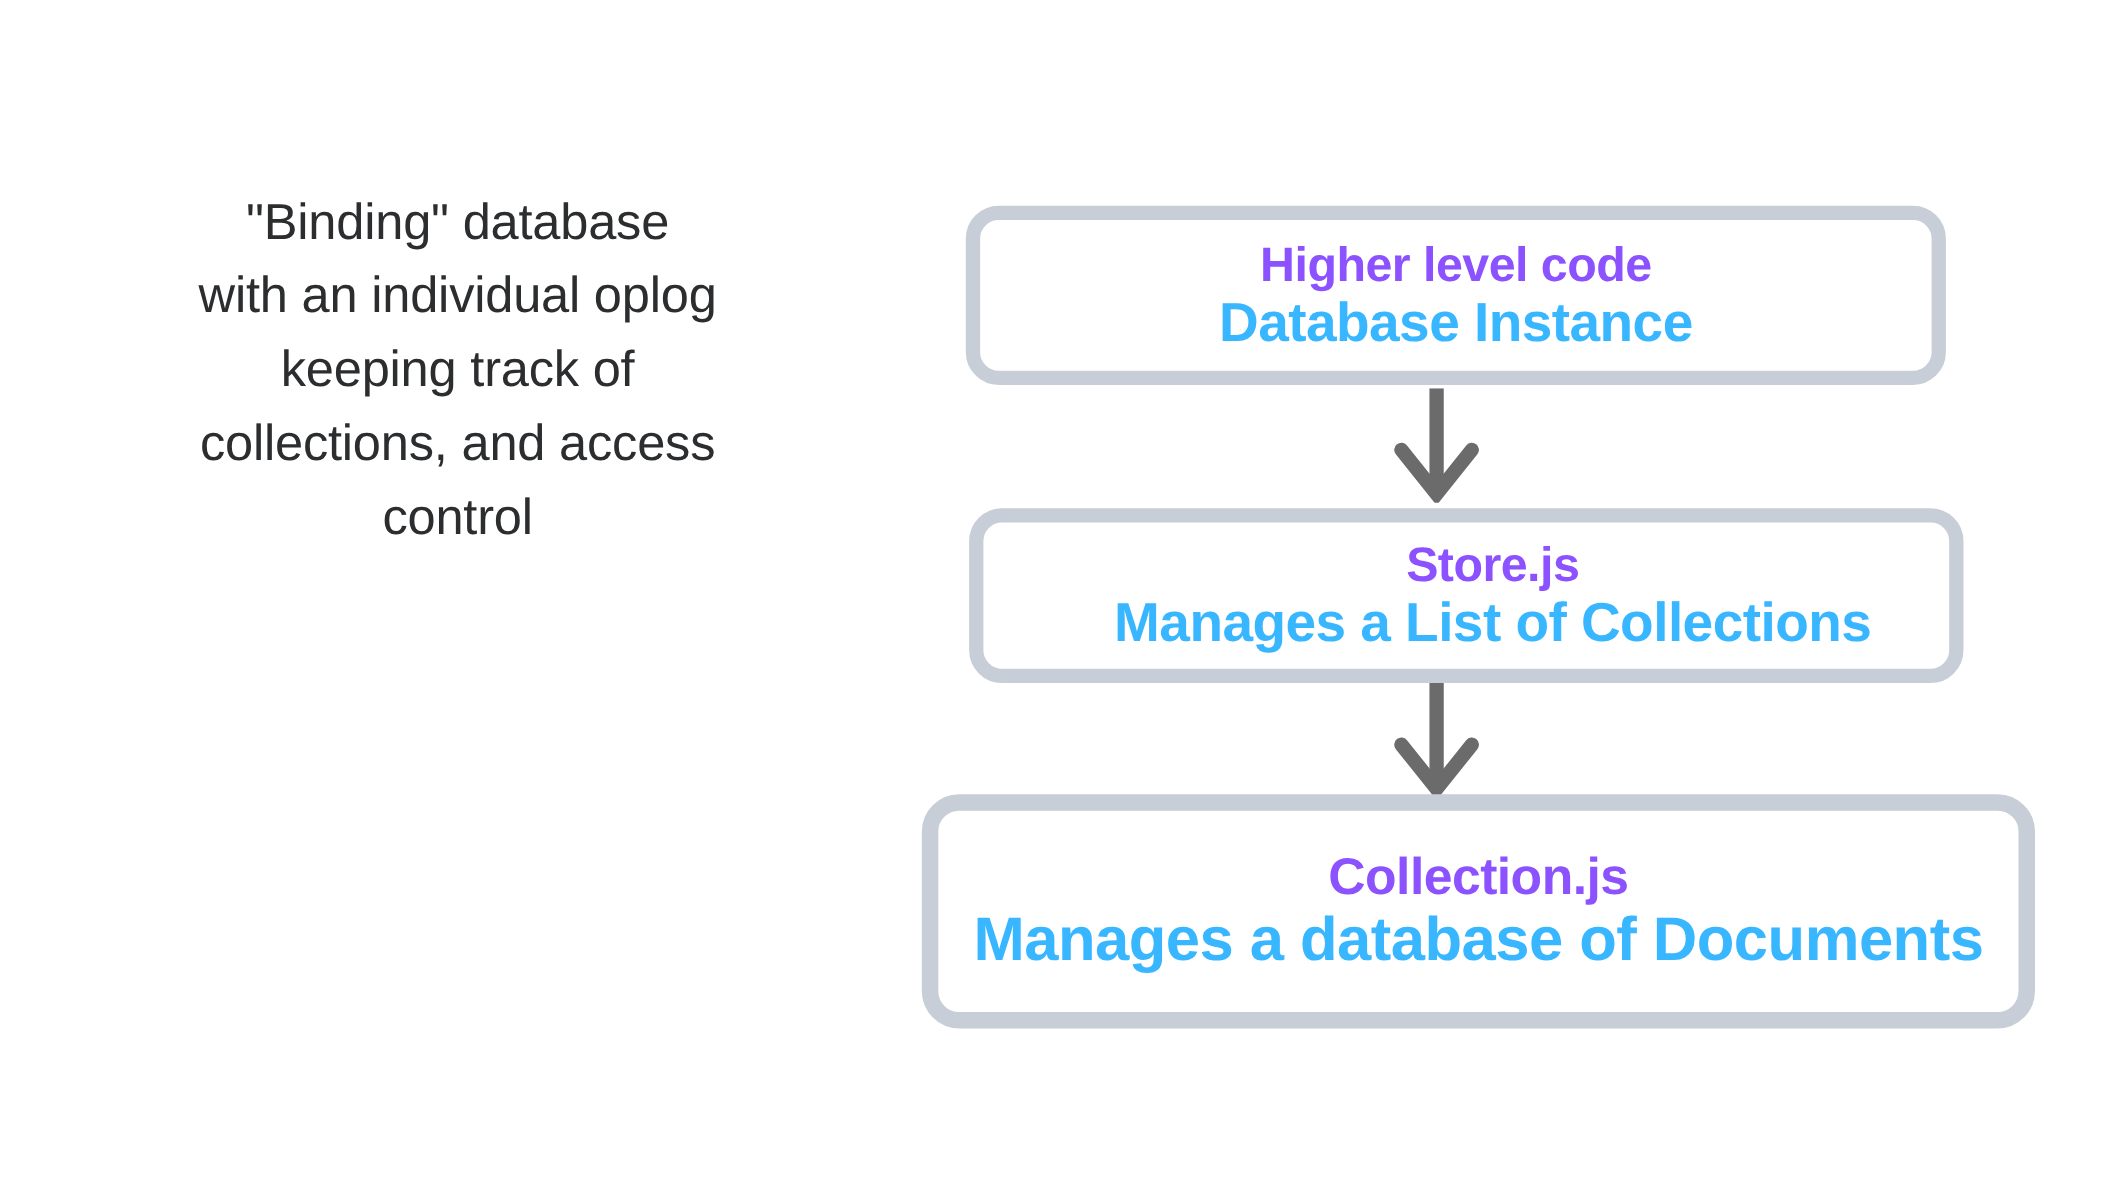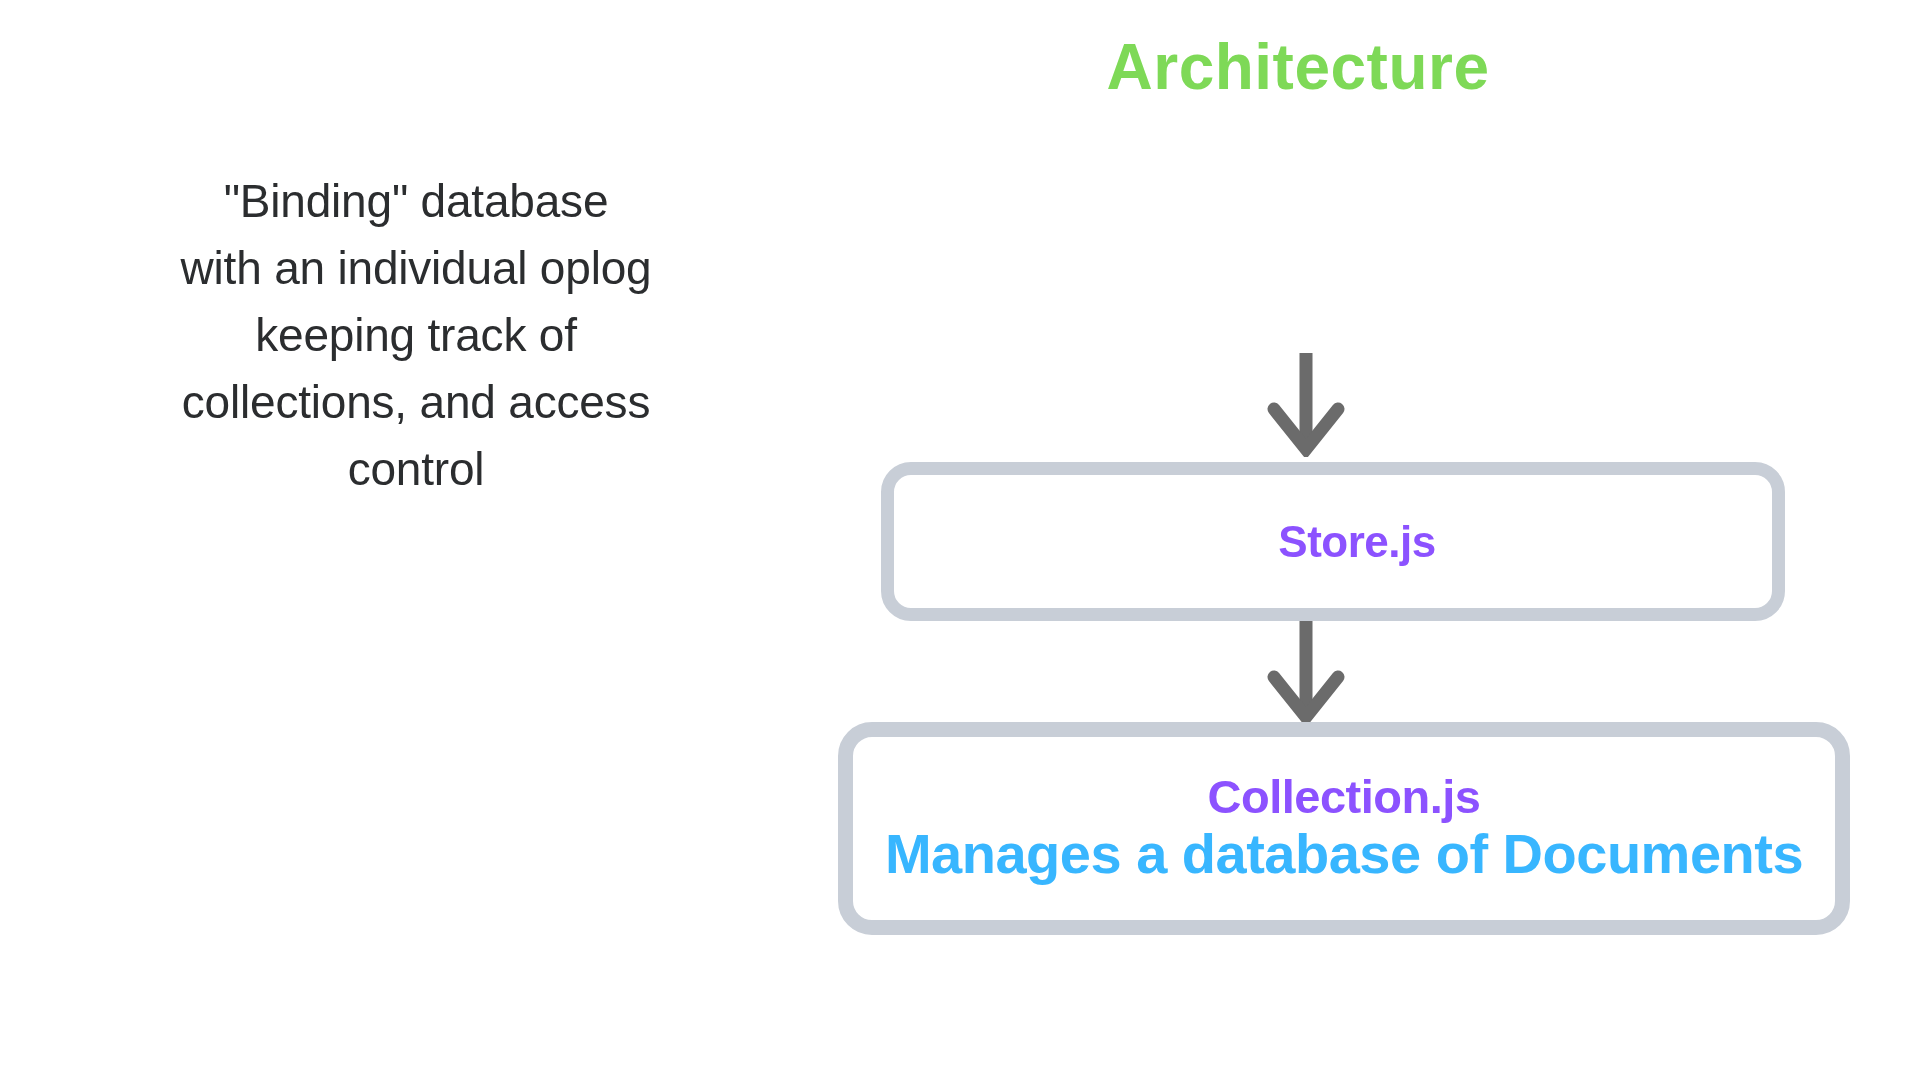--- a/index.html
+++ b/index.html
@@ -101,40 +101,44 @@
     stroke: var(--arrow-gray, #6B6B6B);
     stroke-width: 13;
   }
   .arrow .head { stroke-linecap: round; stroke-linejoin: miter; }
 </style>
 </head>
 <body>
 
 <div class="canvas" style="--title-green: #7ED957; --heading-purple: #8C52FF; --subheading-blue: #38B6FF; --box-border-gray: #C8CED7; --arrow-gray: #6B6B6B; --body-text: #2B2D2F; --background: #FFFFFF;">
 
-  <h1 class="diagram-title">Architecture</h1>
 
   <div class="left-notes">
     <p class="note">"Binding" database
 with an individual oplog
 keeping track of
 collections, and access
 control</p>
   </div>
 
+  <div class="flow-box box-0">
+    <div class="node-heading">Higher level code</div>
+    <div class="node-subheading">Database Instance</div>
+  </div>
 
   <div class="arrow arrow-0">
     <svg viewBox="0 0 80 104" aria-hidden="true">
       <path class="stem" d="M40 0 L40 90"></path>
       <path class="head" d="M8 56 L40 96 L72 56"></path>
     </svg>
   </div>
 
   <div class="flow-box box-1">
     <div class="node-heading">Store.js</div>
+    <div class="node-subheading">Manages a List of Collections</div>
   </div>
 
   <div class="arrow arrow-1">
     <svg viewBox="0 0 80 104" aria-hidden="true">
       <path class="stem" d="M40 0 L40 90"></path>
       <path class="head" d="M8 56 L40 96 L72 56"></path>
     </svg>
   </div>
 
   <div class="flow-box box-2">

